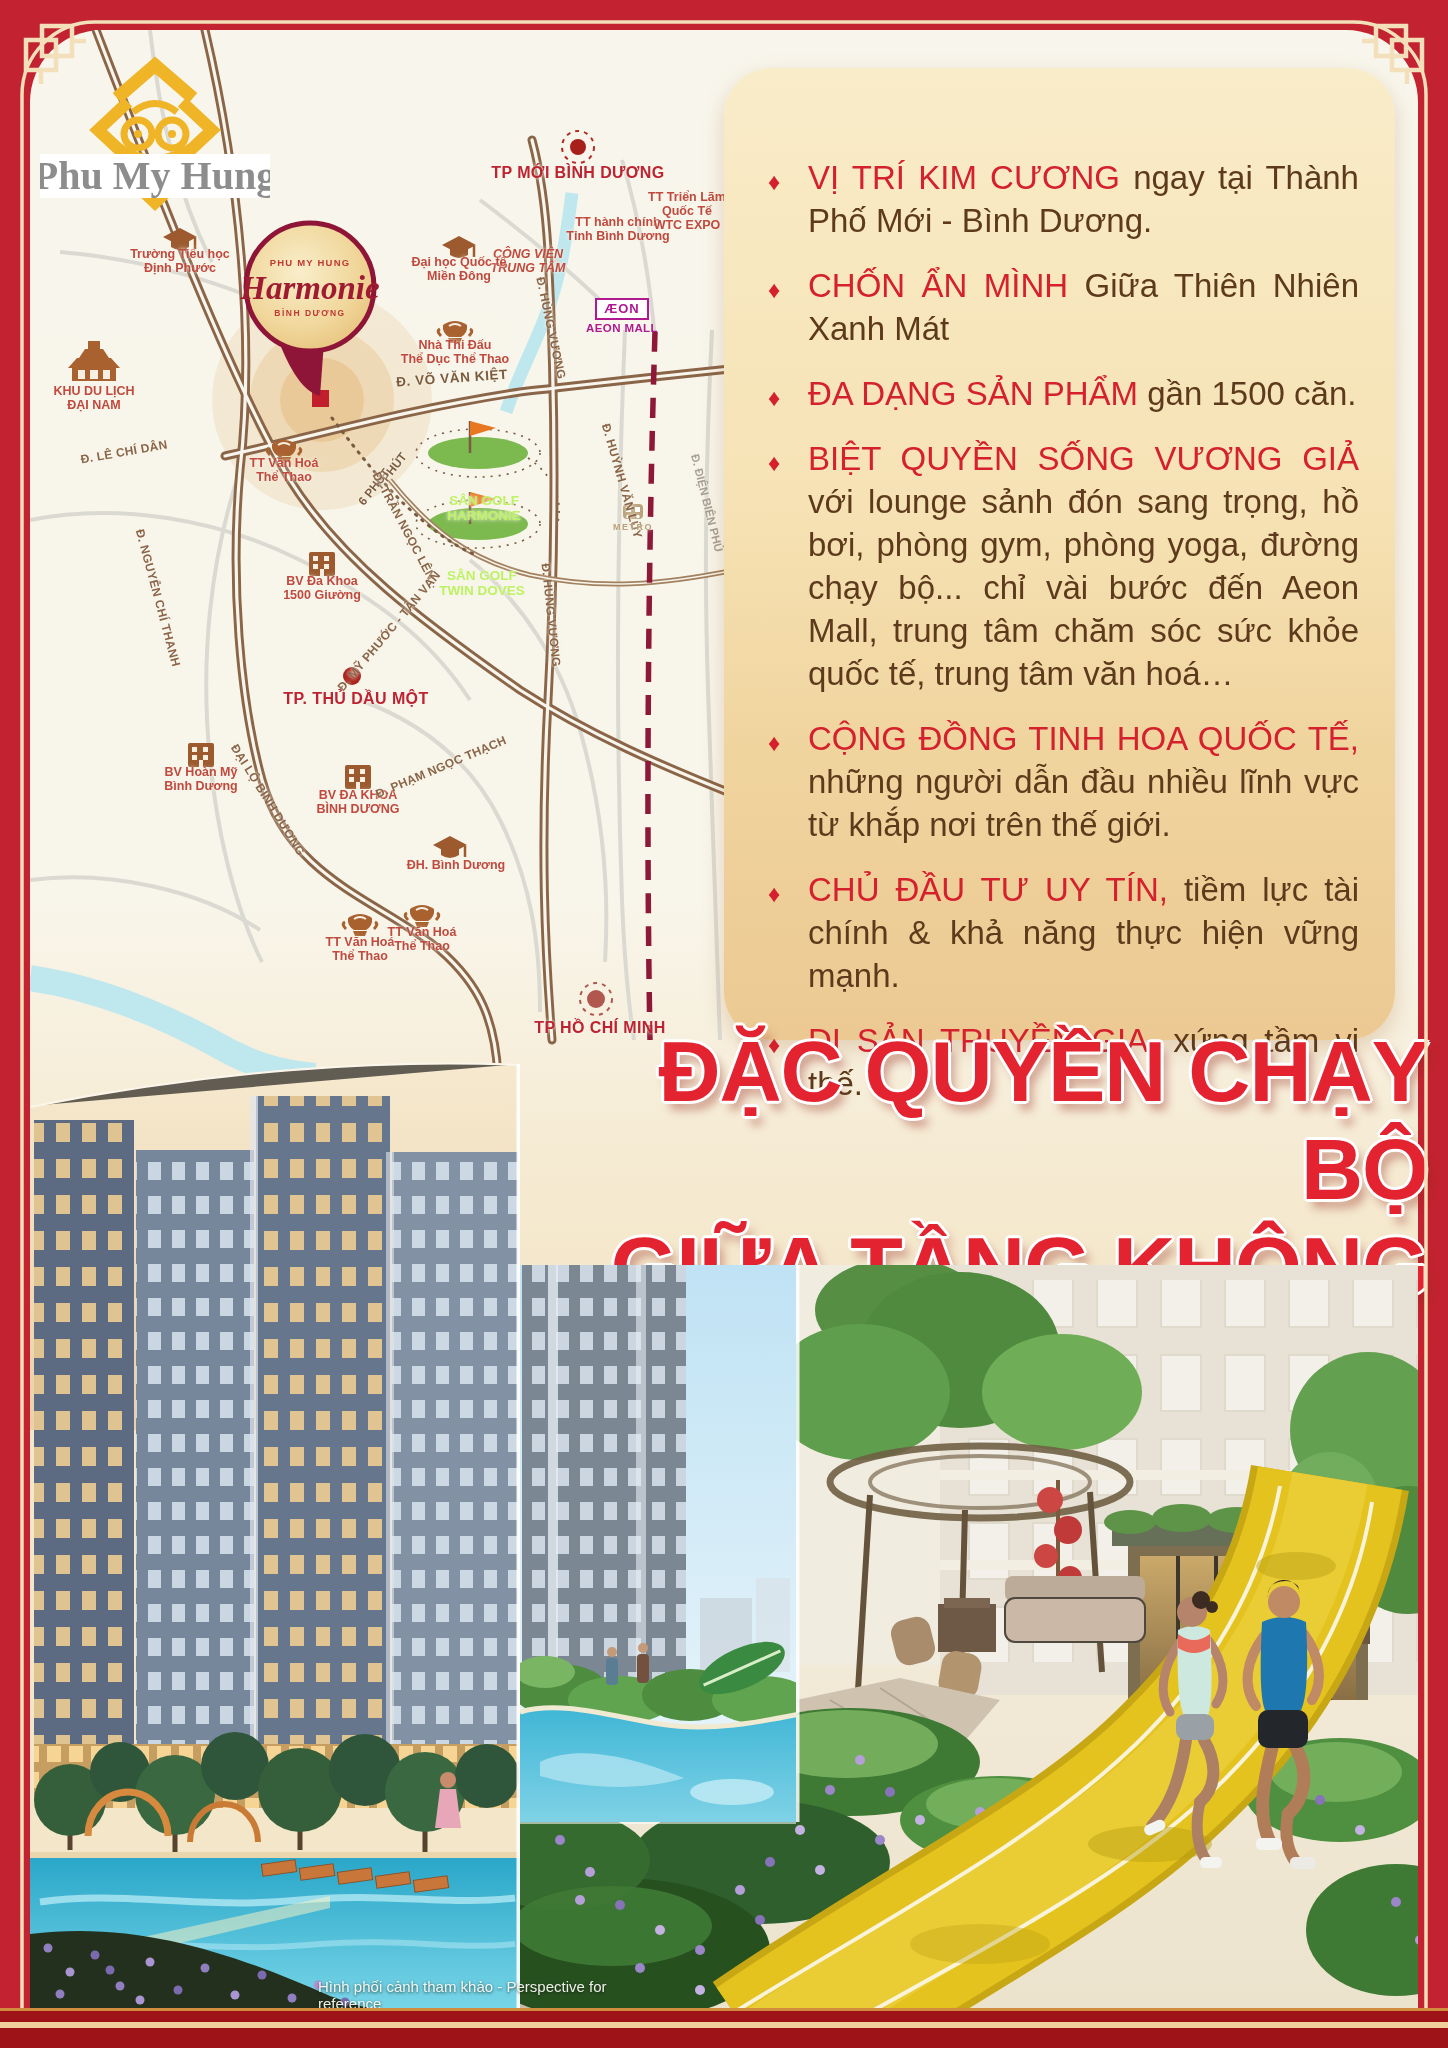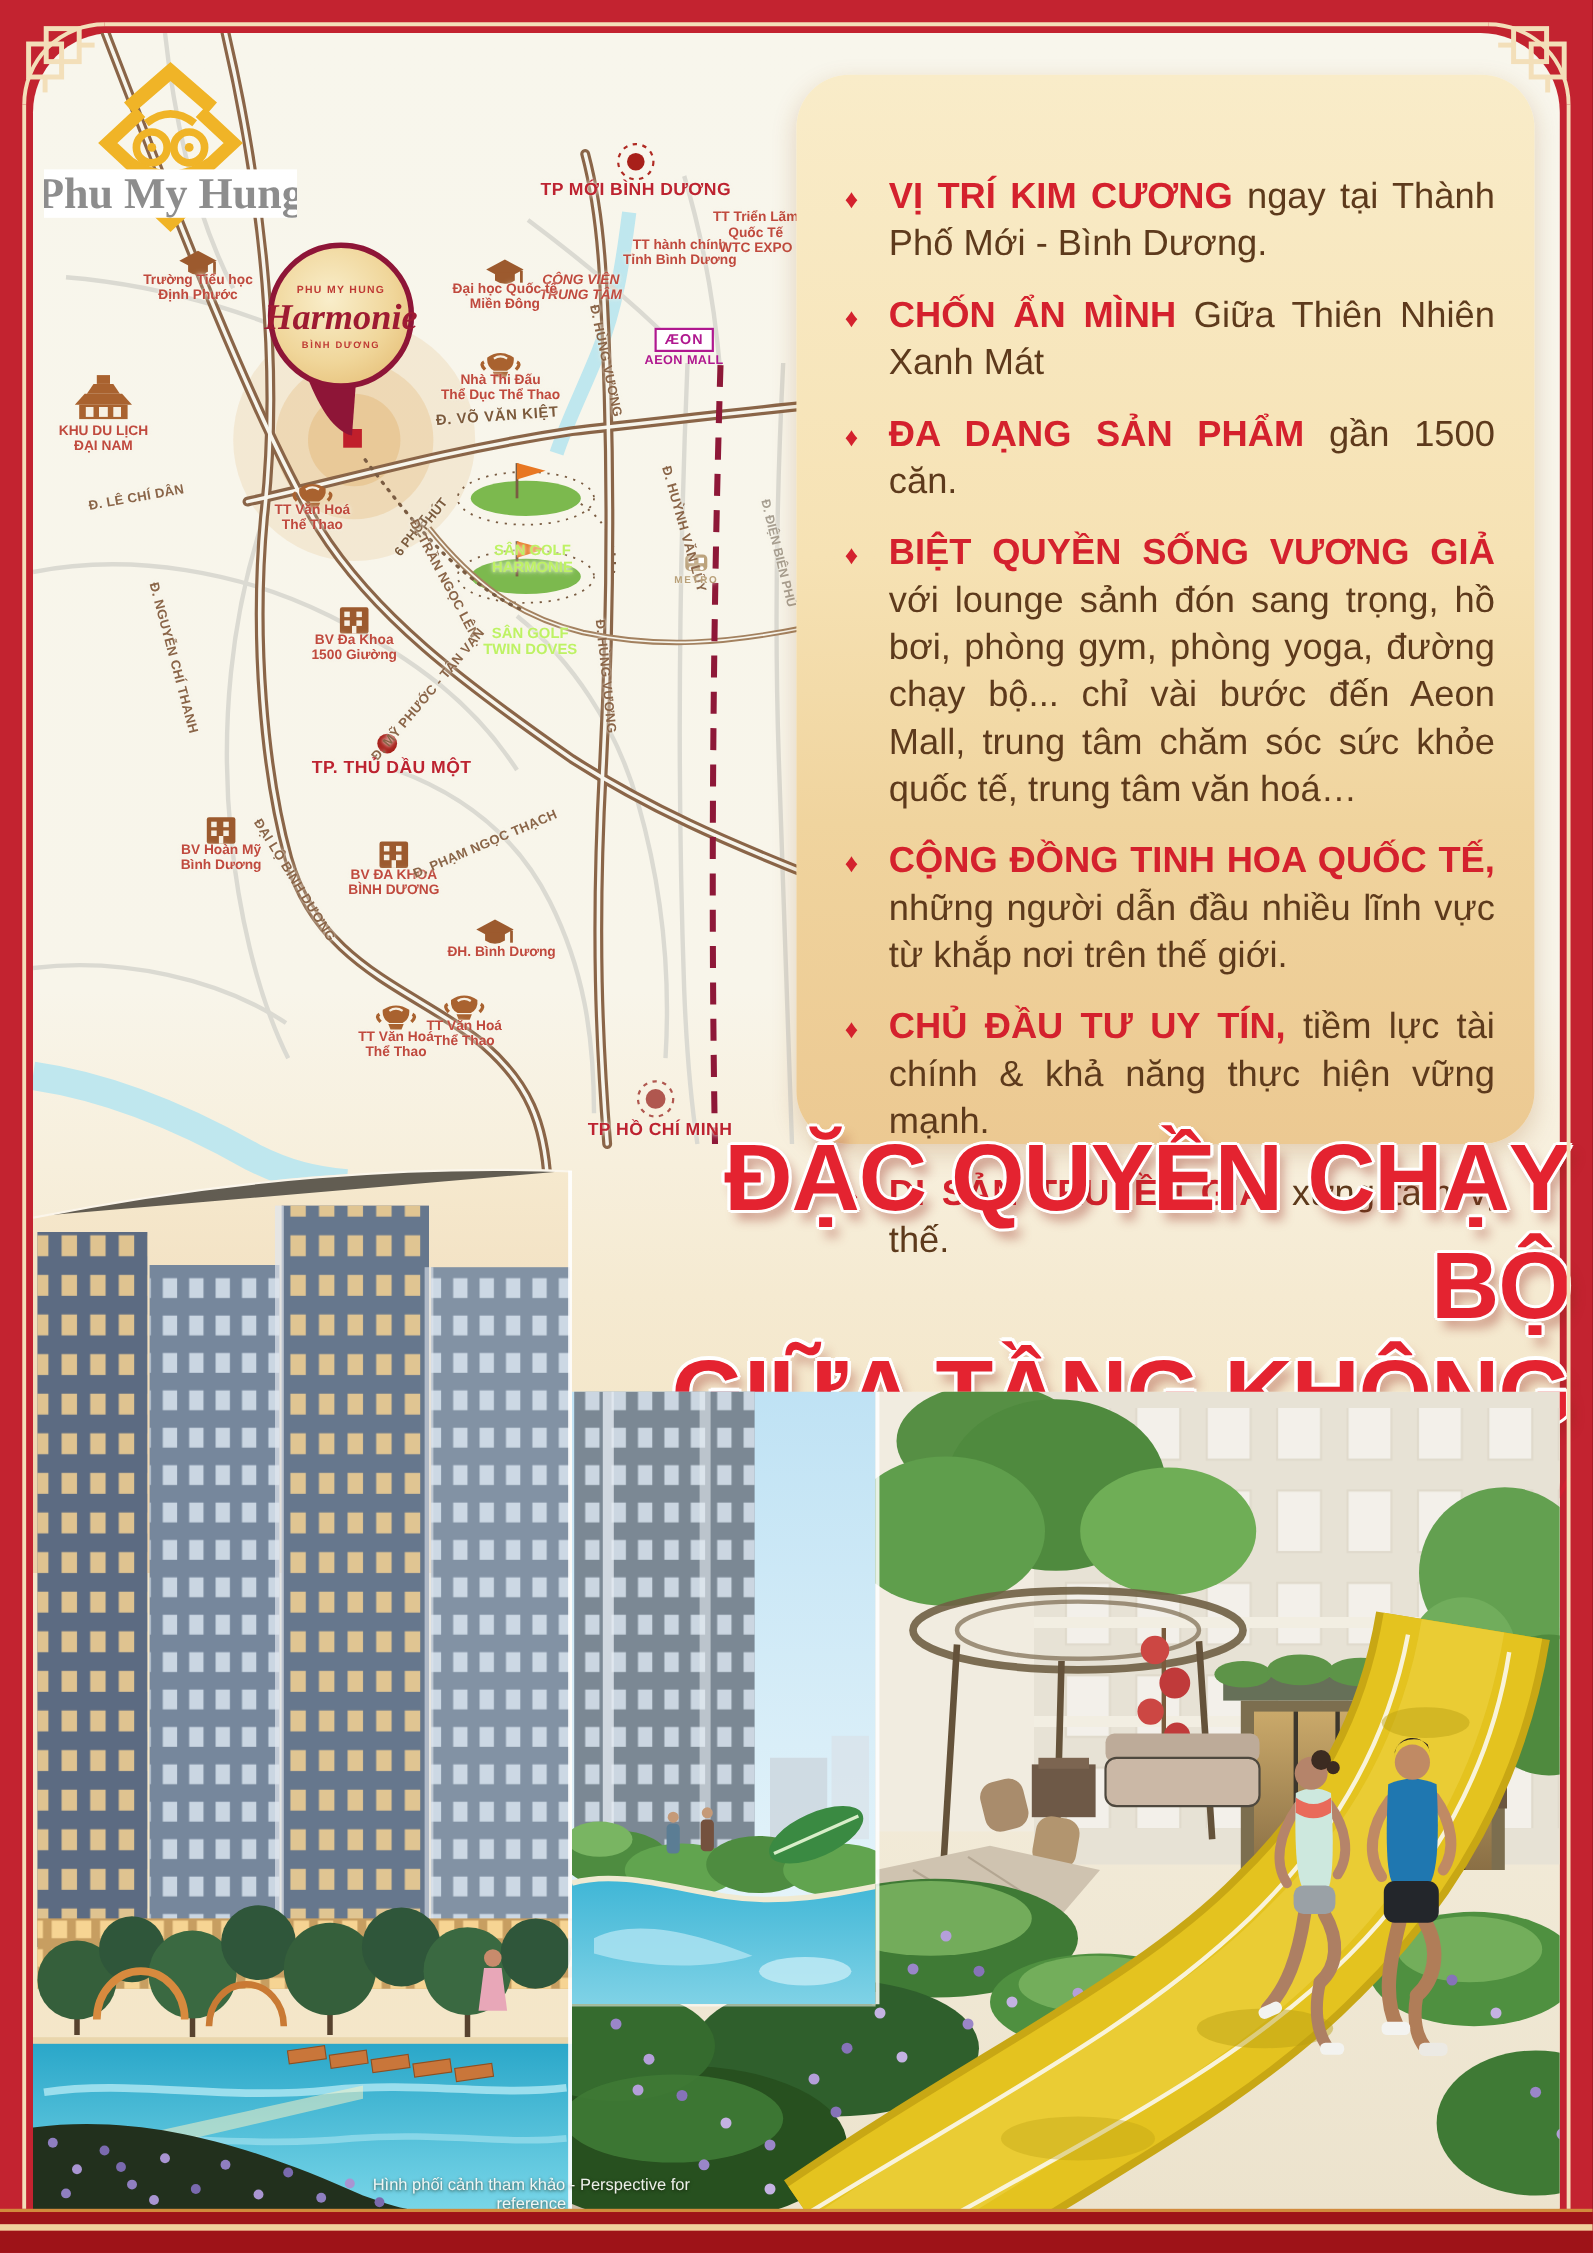--- a/index.html
+++ b/index.html
@@ -30,30 +30,30 @@
   
   #logo{position:absolute;left:40px;top:50px;width:230px;height:165px;}
   
   #panel{position:absolute;left:724px;top:68px;width:671px;height:972px;border-radius:48px;
       background:linear-gradient(180deg,#f9ecc9 0%,#f6e2b4 45%,#f0d49e 70%,#ecc992 100%);
       box-shadow:0 8px 22px rgba(150,80,25,.22);
       padding:88px 36px 0 44px;box-sizing:border-box;}
   .feature{position:relative;padding-left:40px;margin-bottom:22px;
       font-size:33px;line-height:43px;color:#5d3a1c;text-align:justify;}
   .feature .diamond{position:absolute;left:0;top:4px;font-size:24px;color:#d4212d;}
-  .feature .strong{color:#d4212d;font-weight:bold;}
+  .feature .strong{color:#d4212d;font-weight:normal;}
   
   #headline{position:absolute;left:548px;top:1022px;width:880px;text-align:right;pointer-events:none;}
   #headline .hl{font-size:86px;line-height:98px;font-weight:bold;color:#e42330;letter-spacing:-1px;
       text-shadow:-3px 0 #fff,3px 0 #fff,0 -3px #fff,0 3px #fff,-2px -2px #fff,2px 2px #fff,
                   -2px 2px #fff,2px -2px #fff,6px 9px 10px rgba(150,40,30,.4);}
   #headline .sub{margin-top:14px;font-size:32px;font-style:italic;color:#cf2030;font-weight:bold;
       font-family:"Liberation Sans",sans-serif;}
   
-  #caption{position:absolute;left:318px;top:1978px;width:330px;text-align:center;
+  #caption{position:absolute;left:318px;top:1978px;width:330px;text-align:left;
       font-size:15px;color:rgba(255,255,253,.92);text-shadow:0 1px 3px rgba(20,30,10,.8);}
   
   #band{position:absolute;left:0;top:2008px;width:1448px;height:40px;}
   #band .l1{height:3px;background:#d28a3c;}
   #band .l2{height:11px;background:#9e1318;}
   #band .l3{height:6px;background:#f0d09c;}
   #band .l4{height:20px;background:#9e1318;}
 </style>
 </head>
 <body>

